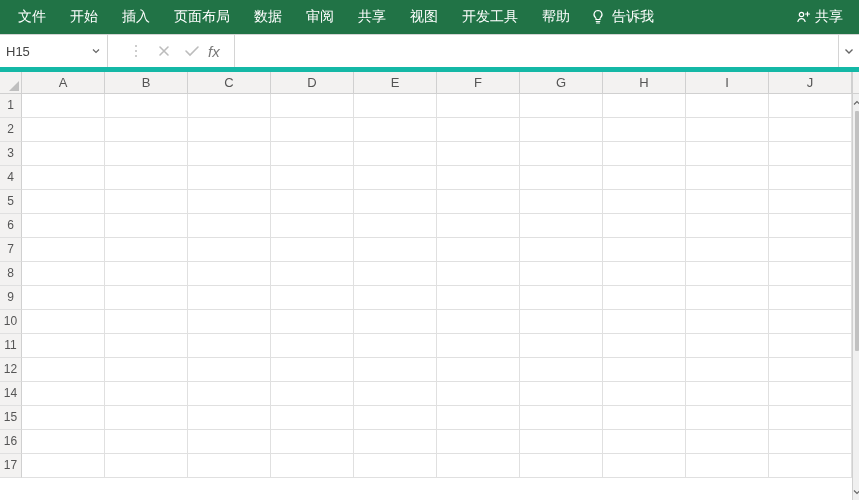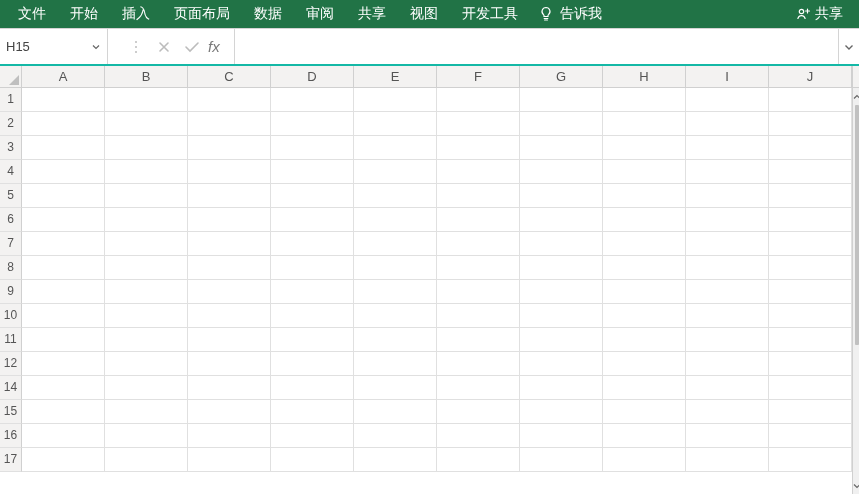--- a/index.html
+++ b/index.html
@@ -8,21 +8,21 @@
     width: 859px;
     height: 500px;
     font-family: "Microsoft YaHei", "Segoe UI", Arial, sans-serif;
     font-size: 13px;
     color: #444;
     background: #fff;
     overflow: hidden;
   }
   
   .ribbon {
-    height: 28px;
+    height: 34px;
     background: #217346;
     display: flex;
     align-items: center;
     color: #fff;
     padding-left: 6px;
     padding-right: 6px;
     box-sizing: border-box;
     white-space: nowrap;
   }
   .ribbon-tab {
@@ -50,21 +50,21 @@
     cursor: pointer;
     font-size: 14px;
   }
 
   
   .formula-row {
     height: 38px;
     display: flex;
     align-items: center;
     border-top: 1px solid #d4d4d4;
-    border-bottom: 2px solid #14b8a6;
+    border-bottom: 5px solid #14b8a6;
     background: #fff;
     box-sizing: border-box;
   }
   .name-box-wrap {
     width: 108px;
     height: 100%;
     display: flex;
     align-items: center;
     border-right: 1px solid #d4d4d4;
     box-sizing: border-box;
@@ -253,20 +253,23 @@
       <span>审阅</span>
     </div>
   <div class="ribbon-tab">
       <span>共享</span>
     </div>
   <div class="ribbon-tab">
       <span>视图</span>
     </div>
   <div class="ribbon-tab">
       <span>开发工具</span>
+    </div>
+  <div class="ribbon-tab">
+      <span>帮助</span>
     </div>
 
   <span class="ribbon-icon">
     <svg width="16" height="16" viewBox="0 0 16 16">
         <path d="M8 1.5a4 4 0 0 0-2.5 7.1c.3.24.5.6.5 1v.9h4v-.9c0-.4.2-.76.5-1A4 4 0 0 0 8 1.5z" fill="none" stroke="#fff" stroke-width="1.2"></path>
         <path d="M6.2 12.5h3.6M6.6 14h2.8" stroke="#fff" stroke-width="1.2" stroke-linecap="round"></path>
       </svg>
   </span>
   <div class="ribbon-tab" style="padding-left:2px">
       <span>告诉我</span>

